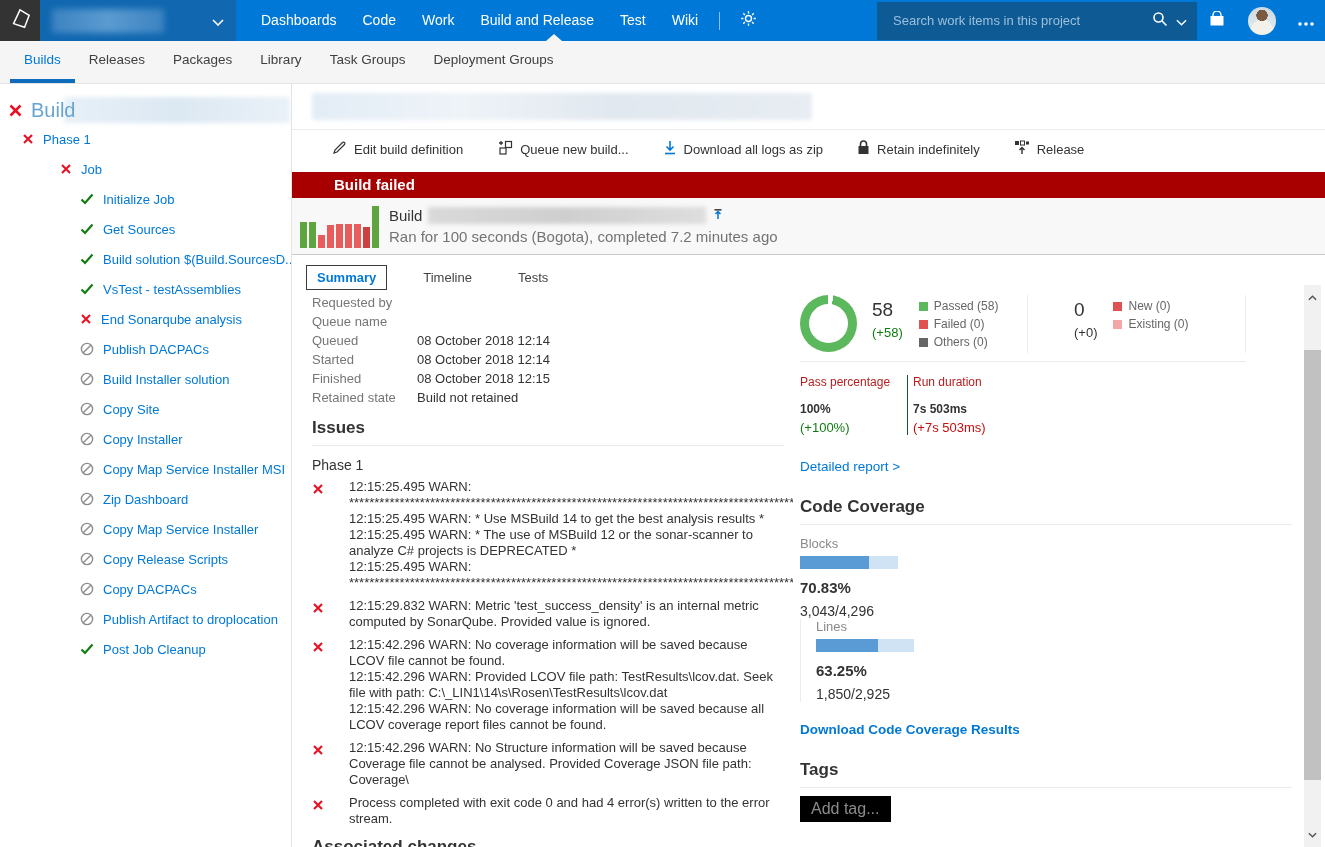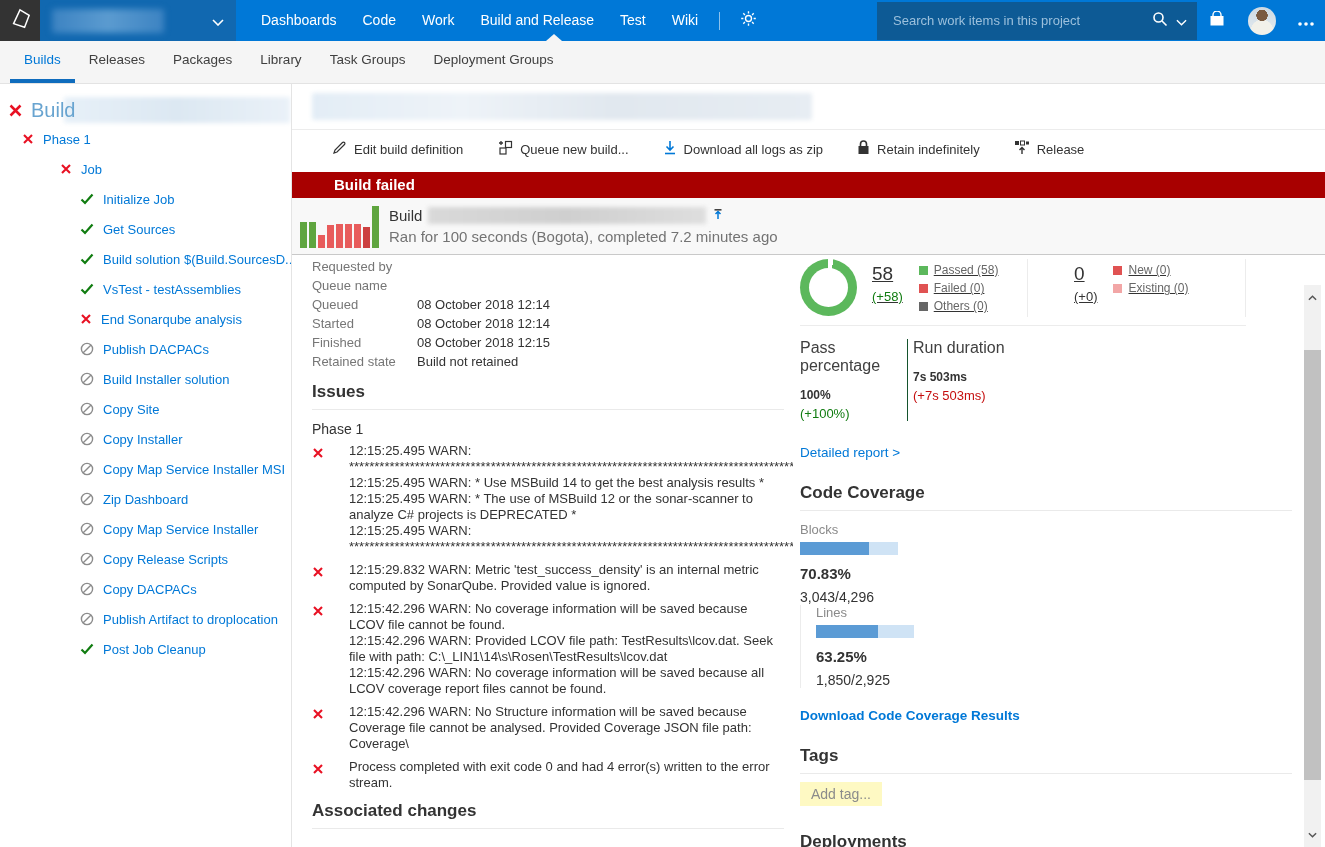--- a/index.html
+++ b/index.html
@@ -77,52 +77,52 @@
   .section-h { font-size:17px; font-weight:600; color:#333; border-bottom:1px solid #eaeaea; padding-bottom:7px; }
   .col-left .section-h.issues-h { margin-top:12px; }
   .issues-group { font-size:14px; color:#333; margin:11px 0 6px; }
   .issue { display:flex; gap:25px; margin-bottom:7px; }
   .issue .xico { flex:none; margin-top:2px; }
   .issue-text { font-size:13px; color:#333; line-height:16px; width:444px; }
   .stars { white-space:nowrap; overflow:hidden; }
   .assoc-h { margin-top:10px; }
 
   
-  .test-row { display:flex; width:446px; border-bottom:1px solid #ececec; padding-bottom:8px;text-decoration:underline; }
+  .test-row { display:flex; width:446px; border-bottom:1px solid #ececec; padding-bottom:8px; }
   .tg1 { display:flex; width:228px; border-right:1px solid #ececec; flex:none; }
   .tg2 { display:flex; padding-left:46px; width:218px; border-right:1px solid #ececec; flex:none; }
   .donut { width:57px; height:57px; border-radius:50%; position:relative; flex:none; background:#5cb85c; }
   .donut::after { content:""; position:absolute; inset:9px; background:#fff; border-radius:50%; }
   .tnum { margin-left:15px; padding-top:4px; }
   .tnum .big { font-size:19px; color:#333; }
   .tnum .tdelta { font-size:13px; margin-top:4px; }
   .green { color:#107c10; } .redtxt { color:#c50e0e; } .plain { color:#333; }
   .tlegend { margin-left:16px; font-size:12px; color:#666; padding-top:4px; }
   .tlegend .li { display:flex; align-items:center; gap:6px; margin-bottom:4px; white-space:nowrap; }
   .sq { width:9px; height:9px; flex:none; background:#999; }
   .metrics { display:flex; margin-top:13px; }
   .m1 { width:107px; flex:none; }
   .m2 { border-left:1px solid #14532d; padding-left:5px; }
-  .mlabel { font-size:16px; color:#404040; }
+  .mlabel { font-size:12px; color:#b91c1c; }
   .mval { font-size:12px; font-weight:700; color:#333; margin-top:13px; }
   .mdelta { font-size:13px; margin-top:4px; }
   .link { color:#0078d7; cursor:pointer; }
   .detailed { display:inline-block; margin-top:24px; font-size:13.5px; }
   .cov-h { margin-top:22px; }
   .cov-row { display:flex; margin-top:11px;flex-direction:column; }
   .cov-col { width:122px; flex:none; }
   .cov-col.c2 { border-left:1px solid #ececec; padding-left:15px; width:150px; }
   .cov-label { font-size:13px; color:#8a8a8a; }
   .cov-bar { width:98px; height:13px; margin-top:5px; background:#cfe3f5; }
   .cov-fill { height:13px; background:#5b9bd5; }
   .cov-pct { font-size:15px; font-weight:700; margin-top:10px; color:#333; }
   .cov-ratio { font-size:14px; margin-top:7px; color:#333; }
   .cov-dl { font-weight:700; font-size:13.5px; margin-top:20px; display:inline-block; }
   .tags-h { margin-top:22px; }
-  .tag-chip { display:inline-block; margin-top:8px; background:#fef9c3; color:#8b8b8b; font-size:14px; padding:4px 11px; cursor:text; }
+  .tag-chip { display:inline-block; margin-top:8px; background:#000000; color:#8b8b8b; font-size:16px; padding:4px 11px; cursor:text; }
   .dep-h { margin-top:26px; }
   .dep-text { font-size:13px; margin-top:7px; color:#333; }
 
   
   .vscroll { position:absolute; top:285px; right:4px; width:17px; height:562px; background:#f1f1f1; z-index:10; }
   .vs-up, .vs-down { position:absolute; left:0; width:17px; height:17px; display:flex; align-items:center; justify-content:center; cursor:pointer; }
   .vs-up { top:4px; } .vs-down { bottom:4px; }
   .vs-thumb { position:absolute; top:65px; left:0; width:17px; height:430px; background:#c1c1c1; cursor:grab; }
 </style>
 </head>
@@ -447,20 +447,25 @@
             <span class="name-blur"></span>
             <span><svg width="12" height="13" viewBox="0 0 12 13">
                   <path d="M6 11 V3.5 M3.5 6 L6 3.5 L8.5 6" stroke="#0078d7" stroke-width="1.5" fill="none"></path>
                   <rect x="2.5" y="1" width="7" height="1.6" fill="#444"></rect>
                 </svg></span>
           </div>
           <div class="row2">Ran for 100 seconds (Bogota), completed 7.2 minutes ago</div>
         </div>
       </div>
 
+      <div class="tabs">
+        <span class="tab active">Summary</span>
+        <span class="tab">Timeline</span>
+        <span class="tab">Tests</span>
+      </div>
 
       <div class="cols">
 
         <div class="col-left">
           <div class="details">
             <span class="dlabel">Requested by</span>
             <span class="dvalue"><span class="val-blur vb1"></span></span>
             <span class="dlabel">Queue name</span>
             <span class="dvalue"><span class="val-blur vb2"></span></span>
             <span class="dlabel">Queued</span>

